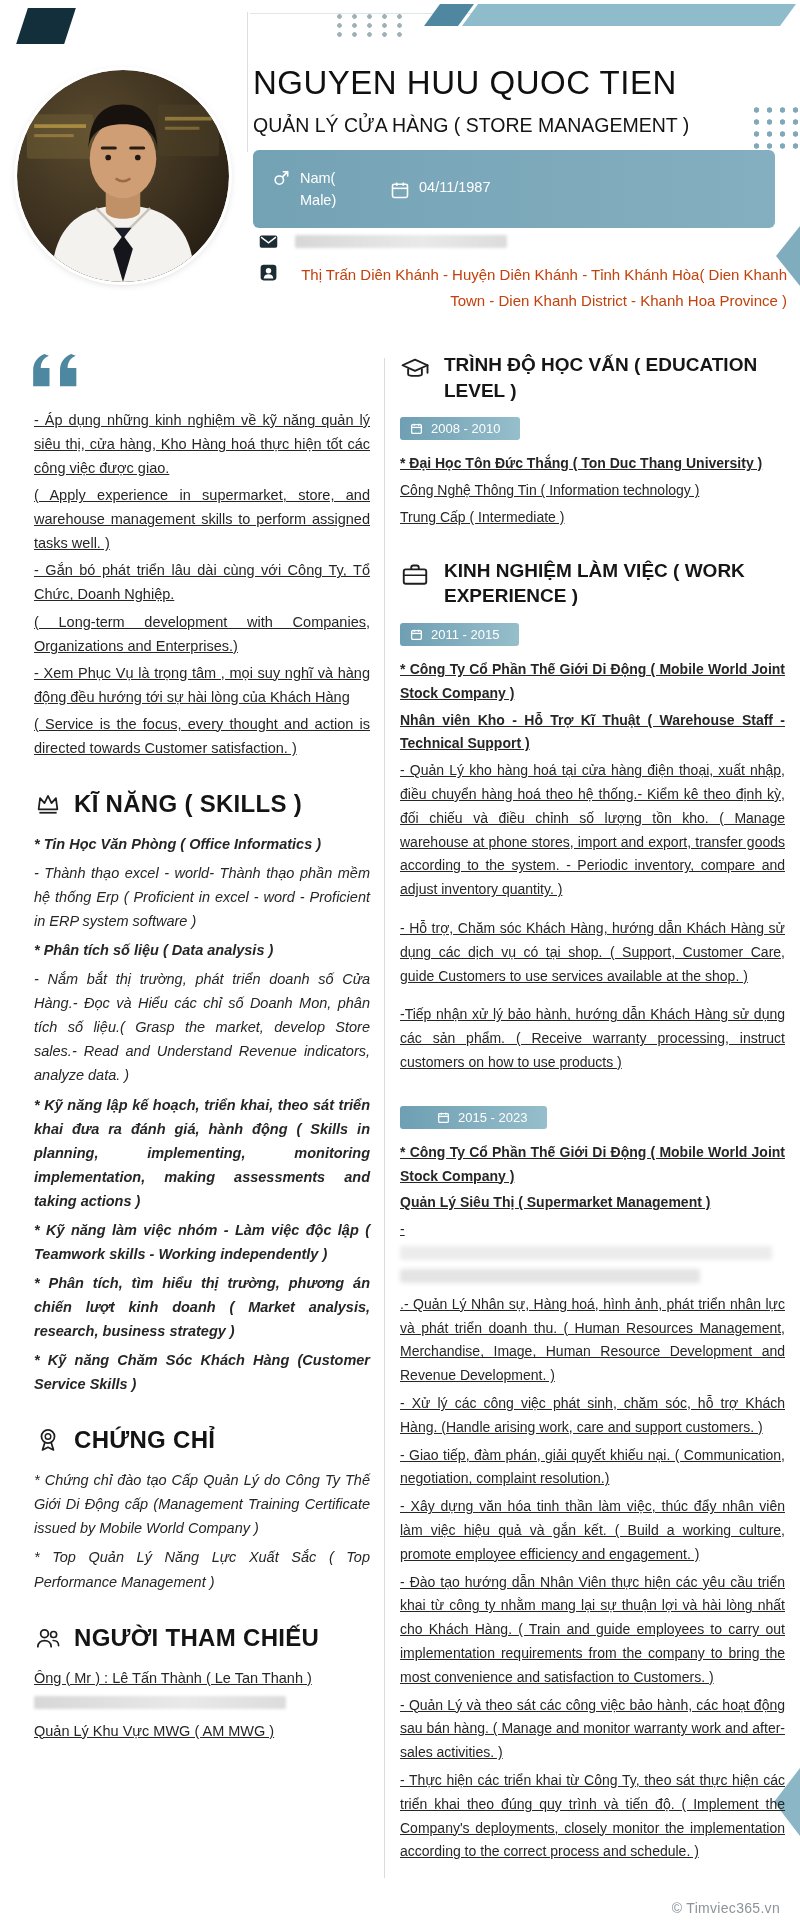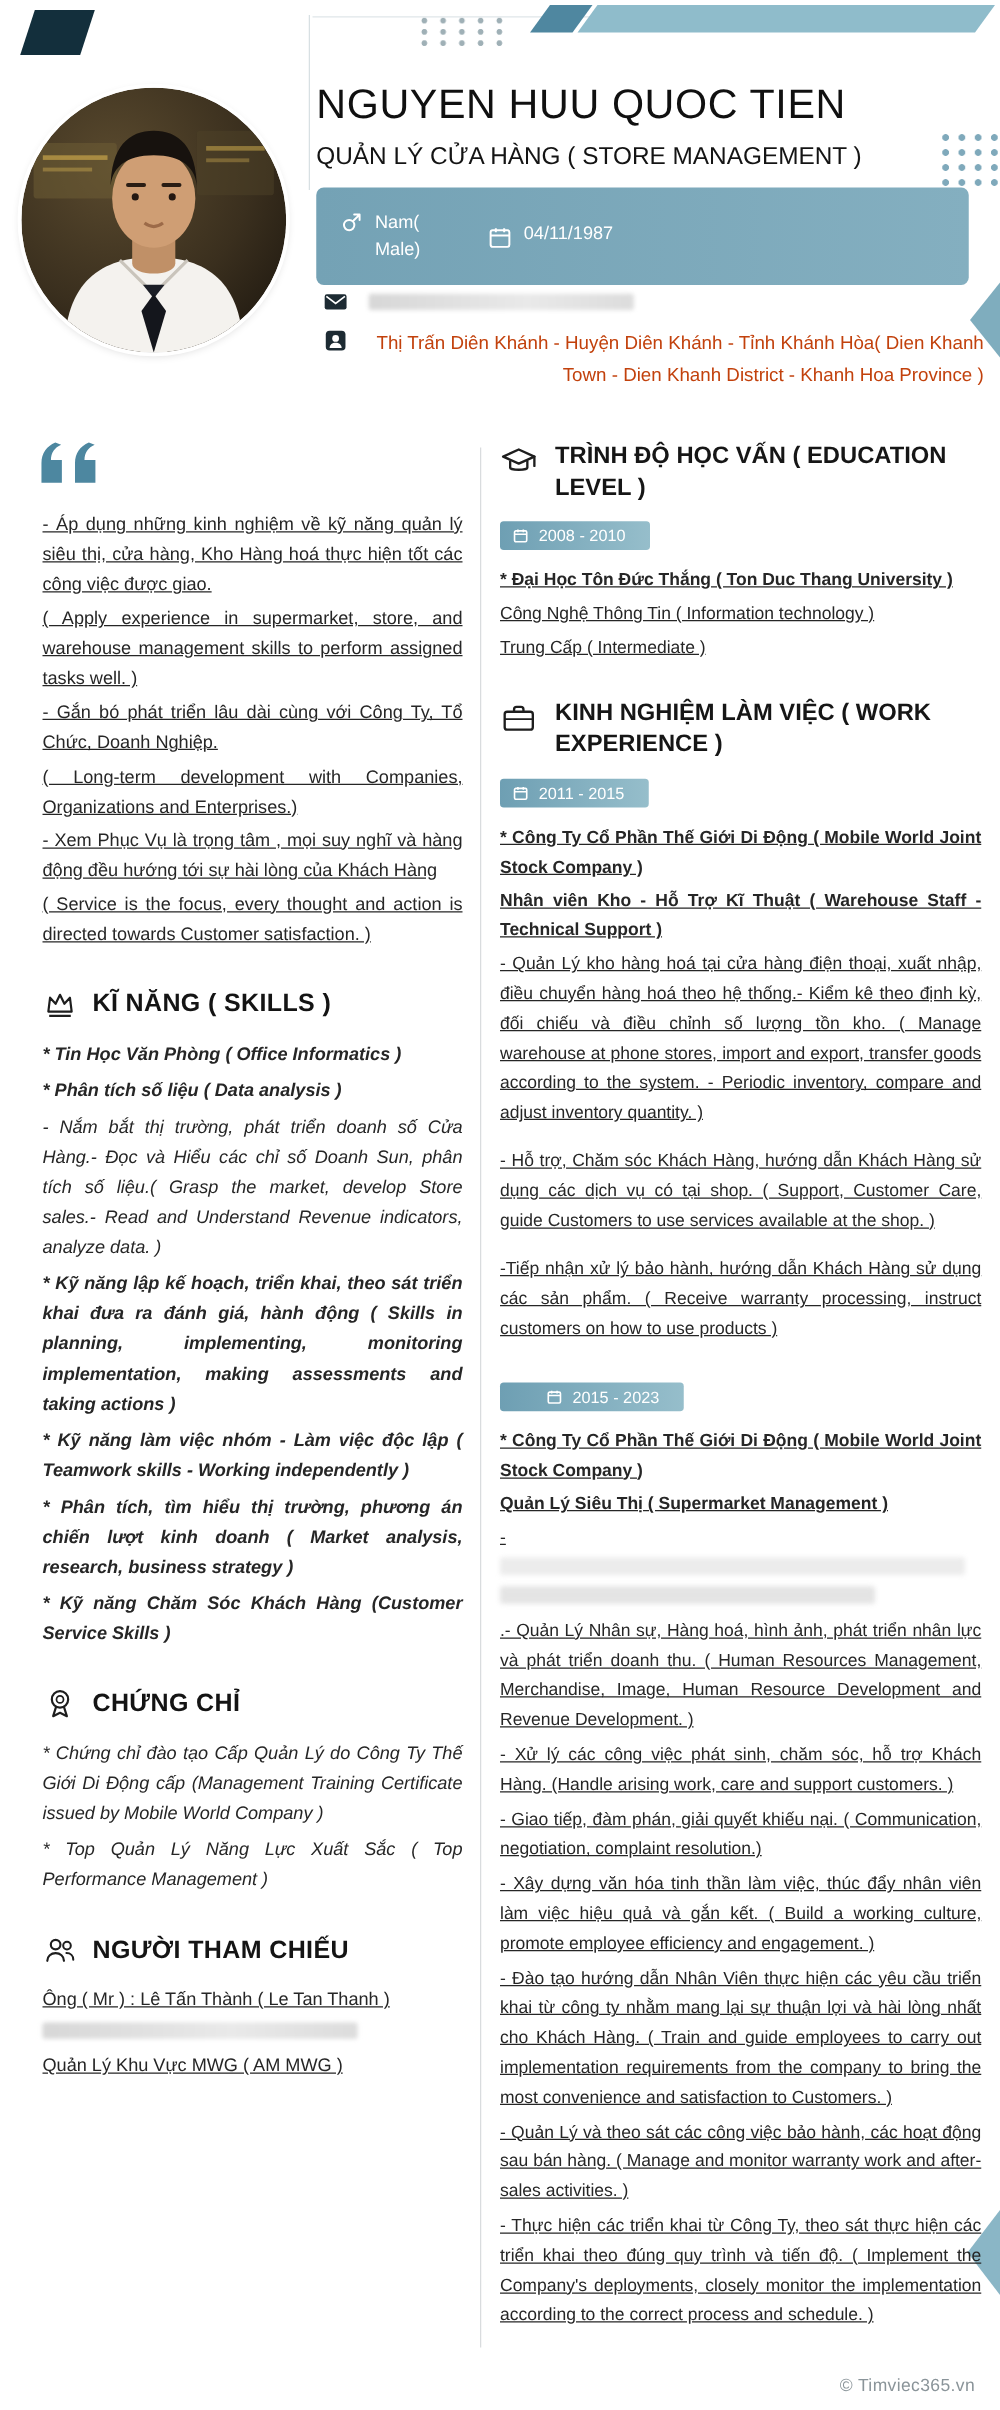--- a/index.html
+++ b/index.html
@@ -51,21 +51,21 @@
   .col-left  { position:absolute; left:34px;  top:352px; width:336px; }
   .v-divider { position:absolute; left:384px; top:358px; width:1px; height:1520px; background:#d9dcde; }
   .col-right { position:absolute; left:400px; top:352px; width:385px; }
 
   .quote { margin:0 0 12px -2px; height:44px; }
   .quote svg { display:block; }
   p { margin:0;text-decoration:underline; }
   .para { font-size:14.5px; line-height:1.66; text-align:justify; color:#262626; margin-bottom:3px; }
 
   .sec-h { display:flex; align-items:center; gap:12px; margin:30px 0 14px; }
-  .sec-h .t { font-size:20px; font-weight:bold; color:#141414; letter-spacing:.3px; }
+  .sec-h .t { font-size:24px; font-weight:bold; color:#141414; letter-spacing:.3px; }
   .sec-ico { width:28px; height:28px; flex:0 0 auto; }
   .sec-ico svg { width:28px; height:28px; display:block; }
 
   .item { font-size:14.5px; line-height:1.66; text-align:justify; margin-bottom:5px;font-style:italic; }
   .b { font-weight:bold; }
 
   .rsec-h { display:flex; align-items:flex-start; gap:14px; margin-bottom:10px; }
   .rsec-ico { width:30px; height:30px; flex:0 0 auto; margin-top:2px; }
   .rsec-ico svg { width:30px; height:30px; display:block; }
   .rsec-title { font-size:19px; font-weight:bold; line-height:1.35; color:#161616; width:330px; }
@@ -206,22 +206,23 @@
       <span class="sec-ico">
         <svg viewBox="0 0 24 24">
             <path d="M4 16.5 L5.2 7 L9 11.2 L12 5 L15 11.2 L18.8 7 L20 16.5 Z" fill="none" stroke="#1e1e1e" stroke-width="1.5" stroke-linejoin="round"></path>
             <line x1="4.6" y1="19.5" x2="19.4" y2="19.5" stroke="#1e1e1e" stroke-width="1.5"></line>
           </svg>
       </span>
       <span class="t">KĨ NĂNG ( SKILLS )</span>
     </div>
 
     <div class="item b">* Tin Học Văn Phòng ( Office Informatics )</div>
+    <div class="item">- Thành thạo excel - world- Thành thạo phần mềm hệ thống Erp ( Proficient in excel - word - Proficient in ERP system software )</div>
     <div class="item b">* Phân tích số liệu ( Data analysis )</div>
-    <div class="item">- Nắm bắt thị trường, phát triển doanh số Cửa Hàng.- Đọc và Hiểu các chỉ số Doanh Sun, phân tích số liệu.( Grasp the market, develop Store sales.- Read and Understand Revenue indicators, analyze data. )</div>
+    <div class="item">- Nắm bắt thị trường, phát triển doanh số Cửa Hàng.- Đọc và Hiểu các chỉ số Doanh Mon, phân tích số liệu.( Grasp the market, develop Store sales.- Read and Understand Revenue indicators, analyze data. )</div>
     <div class="item b">* Kỹ năng lập kế hoạch, triển khai, theo sát triển khai đưa ra đánh giá, hành động ( Skills in planning, implementing, monitoring implementation, making assessments and taking actions )</div>
     <div class="item b">* Kỹ năng làm việc nhóm - Làm việc độc lập ( Teamwork skills - Working independently )</div>
     <div class="item b">* Phân tích, tìm hiểu thị trường, phương án chiến lượt kinh doanh ( Market analysis, research, business strategy )</div>
     <div class="item b">* Kỹ năng Chăm Sóc Khách Hàng (Customer Service Skills )</div>
 
     <div class="sec-h">
       <span class="sec-ico">
         <svg viewBox="0 0 24 24">
             <circle cx="12" cy="9" r="5.6" fill="none" stroke="#1e1e1e" stroke-width="1.5"></circle>
             <circle cx="12" cy="9" r="2.4" fill="none" stroke="#1e1e1e" stroke-width="1.2"></circle>

